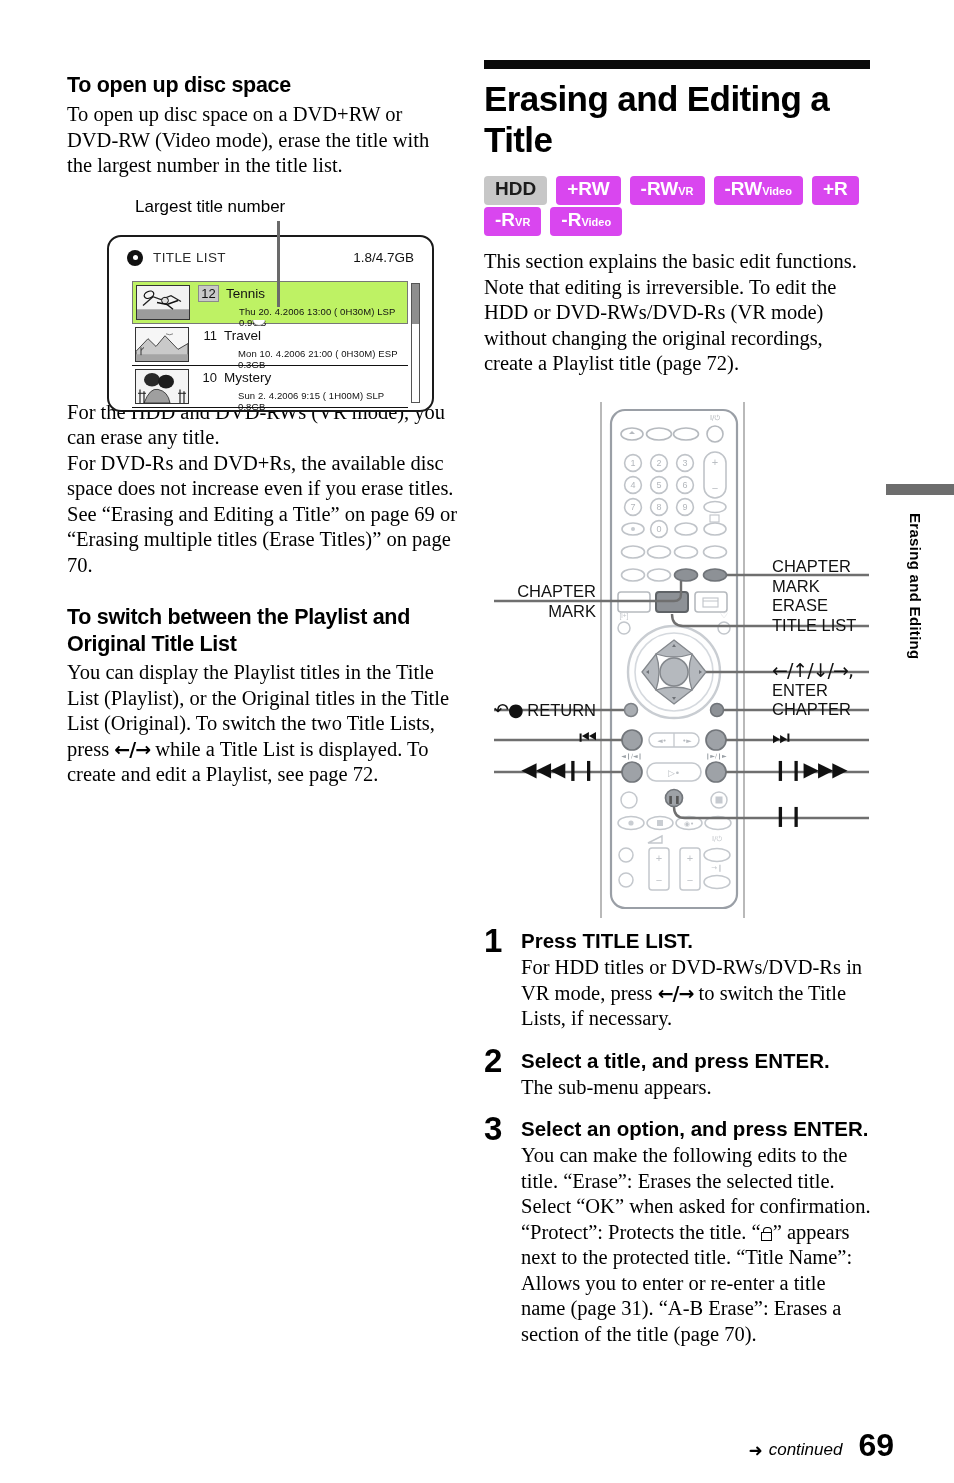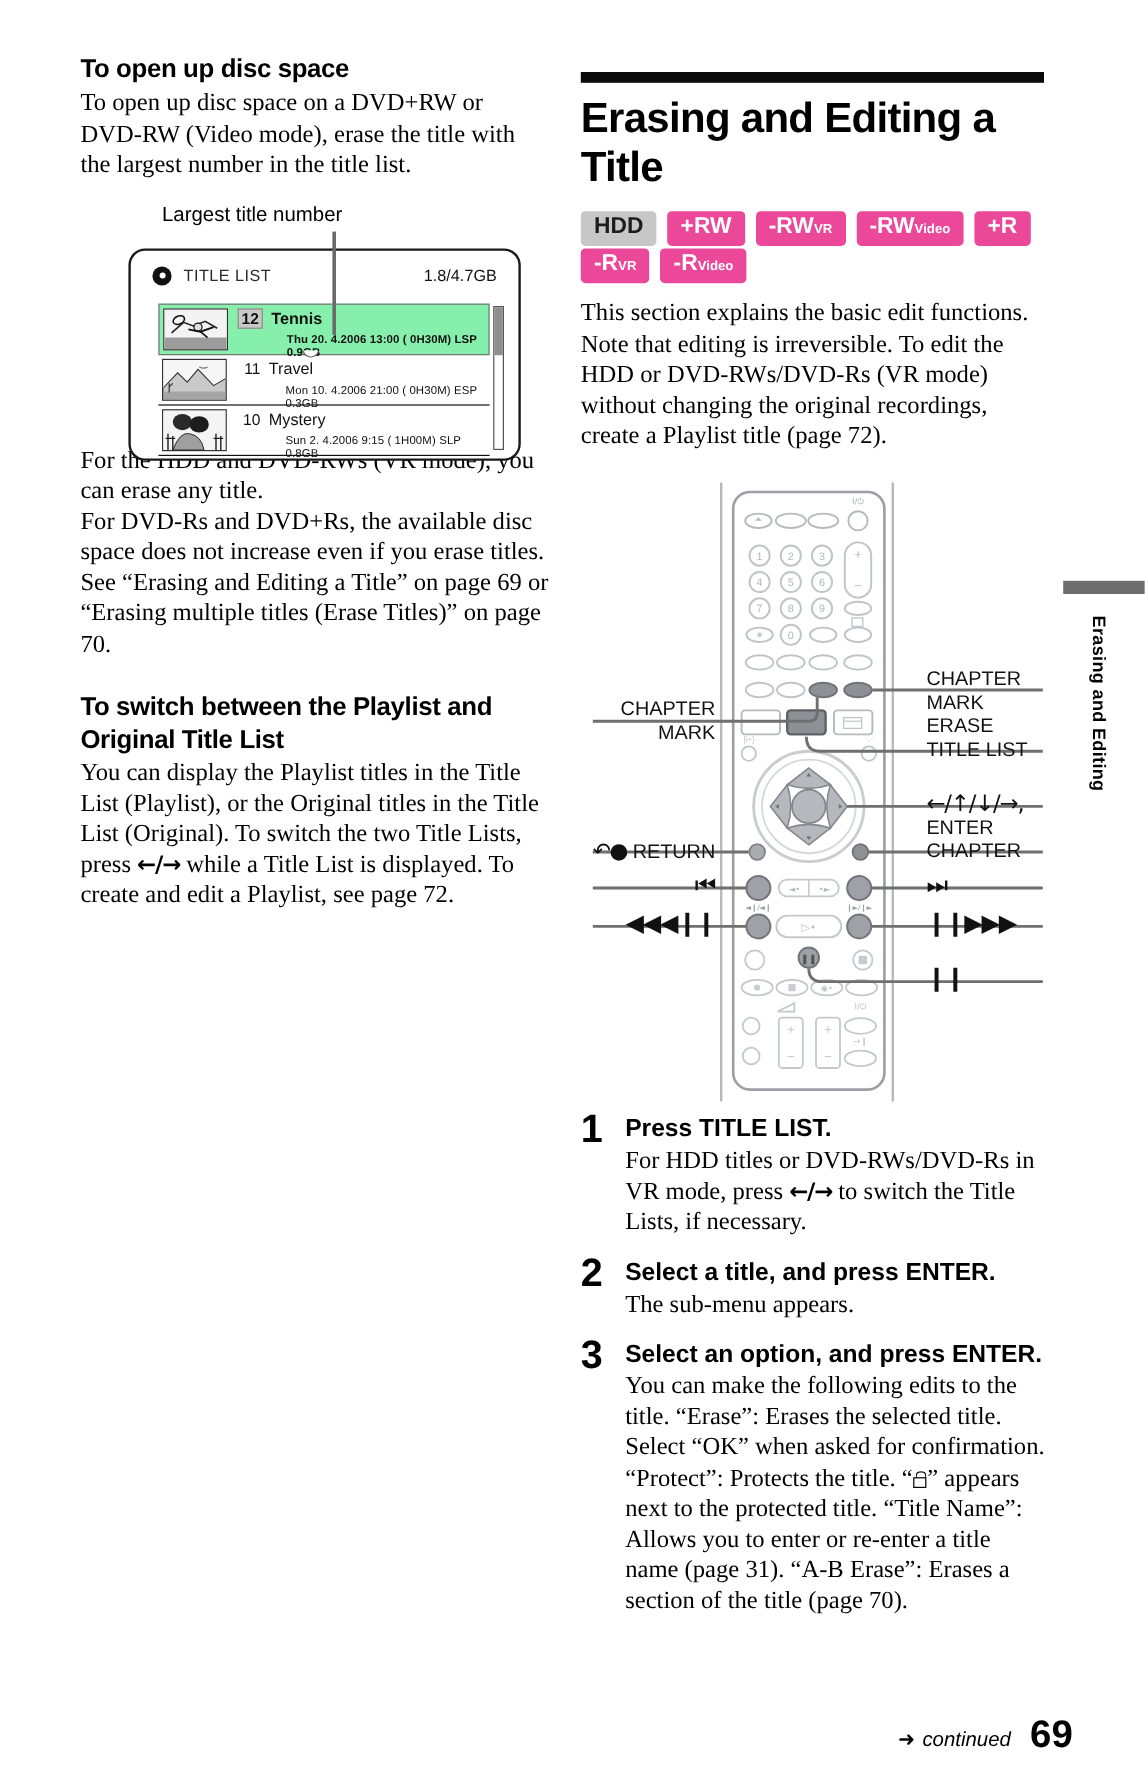--- a/index.html
+++ b/index.html
@@ -30,21 +30,21 @@
   .body-text {
     font-family: "Liberation Serif", serif;
     font-size: 20.5px;
     line-height: 25.5px;
   }
 
   
   #left-col {
     position: absolute;
     left: 67px;
-    top: 44px;
+    top: 72px;
     width: 390px;
   }
   #left-head { margin: 0 0 3px 0; }
   #left-intro { margin: 0; }
 
   
   .fig-wrap { position: relative; margin-top: 18px; height: 195px; }
   .fig-caption {
     position: absolute;
     left: 68px; top: 0;
@@ -119,24 +119,23 @@
     width: 276px;
   }
   .tv-row {
     display: flex;
     height: 41px;
     align-items: stretch;
     position: relative;
     border-bottom: 1.5px solid #111;
   }
   .tv-row.selected {
-    background: #86efac;
+    background: #bef264;
     border: 1.5px solid #777;
     border-bottom: 1.5px solid #777;
-    font-weight: bold;
   }
   .thumb {
     width: 52px;
     margin: 3px 0 3px 3px;
     border: 1px solid #333;
     background: #efefef;
     position: relative;
     overflow: hidden;
     flex: 0 0 auto;
   }
@@ -242,21 +241,21 @@
     margin: 0 0 16px 0;
   }
 
   .badges { width: 386px; }
   .badge-row { display: flex; gap: 9px; margin-bottom: 2px; }
   .badge {
     font-family: "Liberation Sans", sans-serif;
     font-weight: bold;
     font-size: 19px;
     color: #fff;
-    background: #ec4899;
+    background: #d946ef;
     border-radius: 4px;
     padding: 2px 11px 3px 11px;
     line-height: 22px;
     display: inline-block;
     white-space: nowrap;
   }
   .badge.light {
     background: #c7c7c7;
     color: #1c1c1c;
   }

